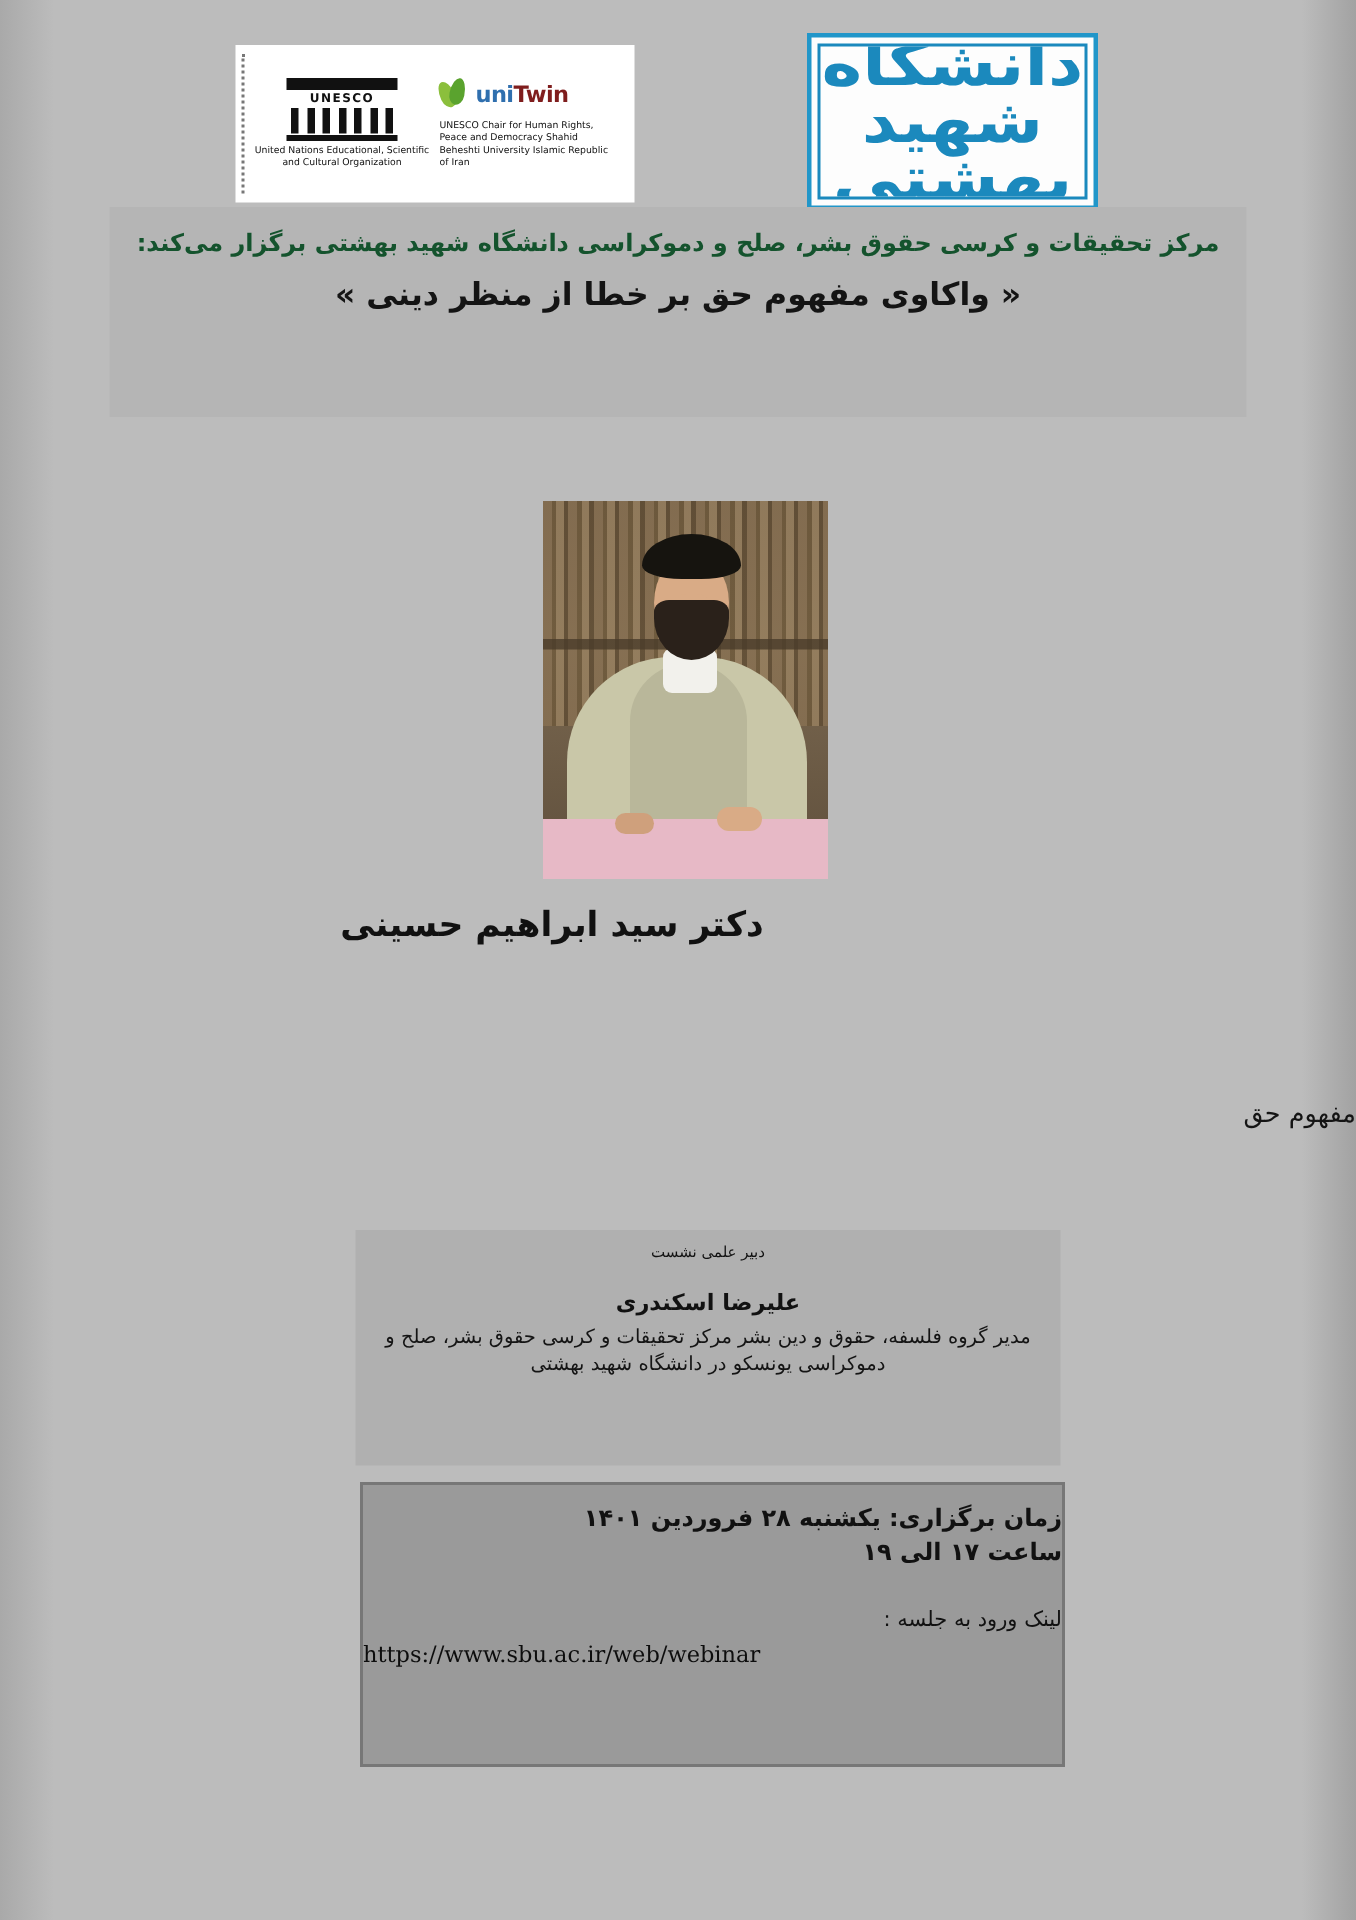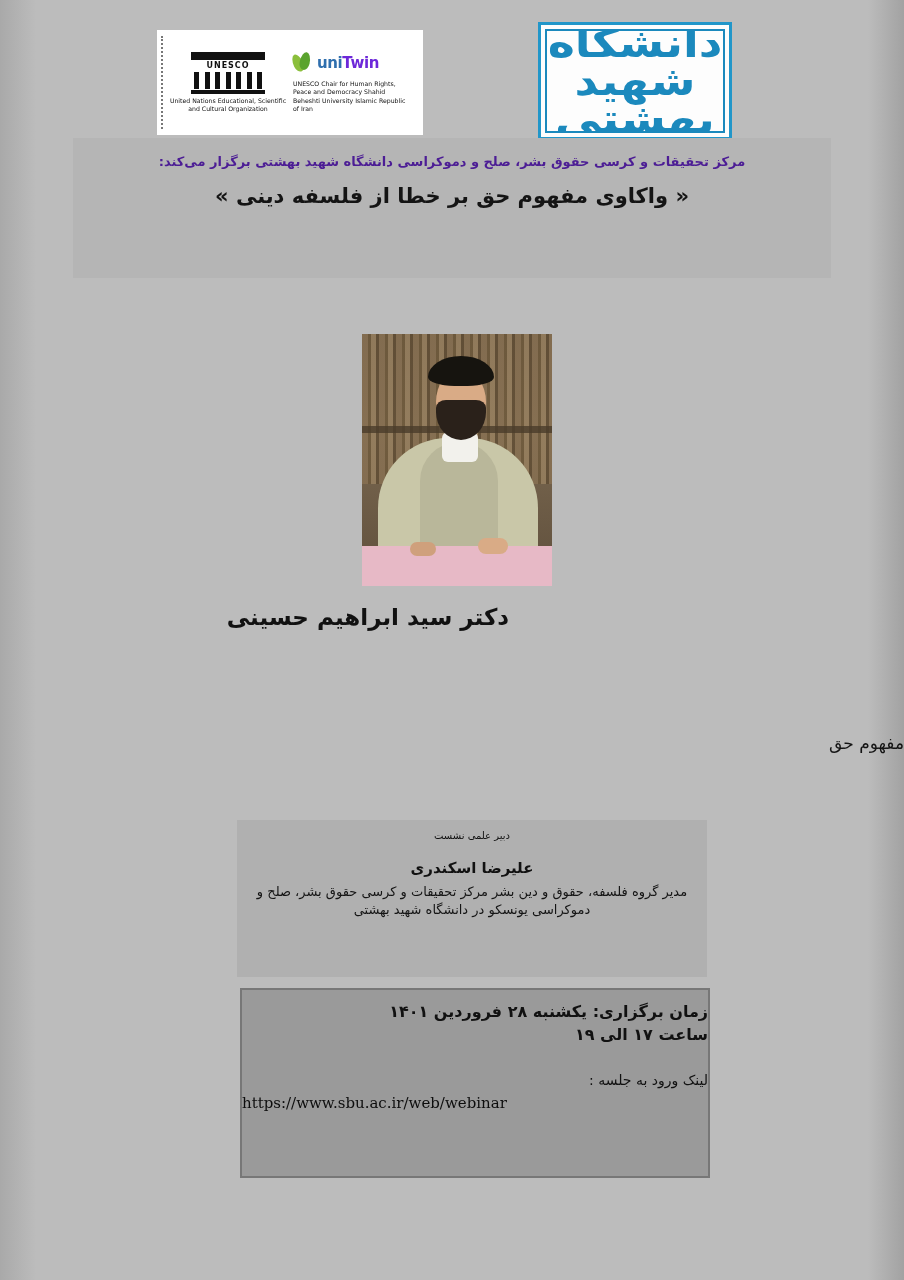--- a/index.html
+++ b/index.html
@@ -130,21 +130,21 @@
   .unitwin-leaf span.b { left: 7px; top: 0; background: #5aa32e; transform: rotate(12deg); }
   .unitwin-word {
     font-size: 15px;
     font-weight: bold;
     color: #2f6fae;
     letter-spacing: -0.4px;
     font-family: "DejaVu Sans", sans-serif;
   }
   .unitwin-word em {
     font-style: normal;
-    color: #6d28d9;
+    color: #7f1d1d;
   }
   .unesco-chair-text {
     font-size: 6.2px;
     line-height: 8.4px;
     color: #111;
     font-family: "DejaVu Sans", sans-serif;
   }
 
   .sbu-logo {
     position: absolute;
@@ -186,23 +186,23 @@
     left: 73px;
     top: 138px;
     width: 758px;
     height: 140px;
     background: #b5b5b5;
     text-align: center;
     padding-top: 10px;
     box-sizing: border-box;
   }
   .org-line {
-    font-size: 13px;
-    font-weight: bold;
-    color: #4c1d95;
+    font-size: 16px;
+    font-weight: bold;
+    color: #14532d;
     letter-spacing: 1.5px;
     line-height: 28px;
     padding: 0 18px;
   }
   .event-title {
     margin-top: 8px;
     font-size: 21px;
     font-weight: bold;
     color: #141414;
     letter-spacing: 1.2px;
@@ -474,21 +474,21 @@
 
     <div class="sbu-logo">
       <div class="sbu-inner">
         <div class="sbu-script">دانشگاه شهید بهشتی</div>
       </div>
     </div>
   </div>
 
   <div class="title-band">
     <div class="org-line">مرکز تحقیقات و کرسی حقوق بشر، صلح و دموکراسی دانشگاه شهید بهشتی برگزار می‌کند:</div>
-    <div class="event-title">« واکاوی مفهوم حق بر خطا  از فلسفه دینی »</div>
+    <div class="event-title">« واکاوی مفهوم حق بر خطا  از منظر دینی »</div>
   </div>
 
   <div class="portrait">
     <div class="p-bg"></div>
     <div class="p-shelf"></div>
     <div class="p-shelf2"></div>
     <div class="p-robe"></div>
     <div class="p-robe2"></div>
     <div class="p-collar"></div>
     <div class="p-head"></div>

